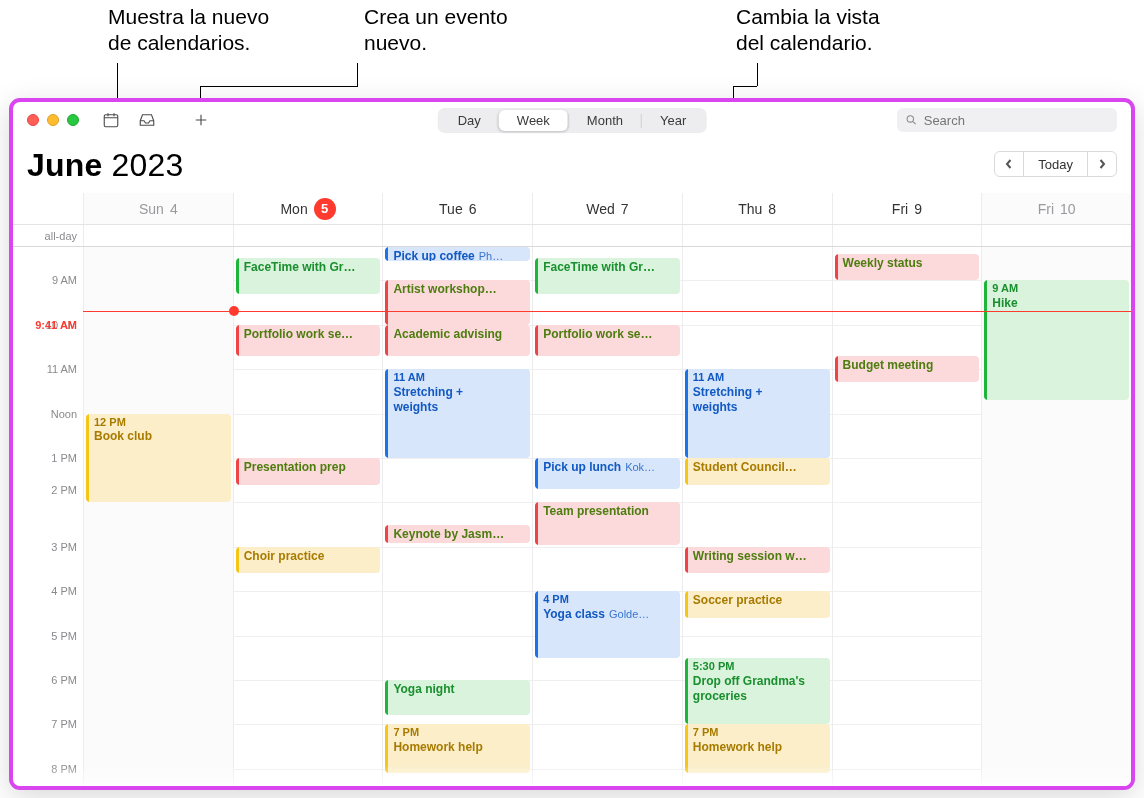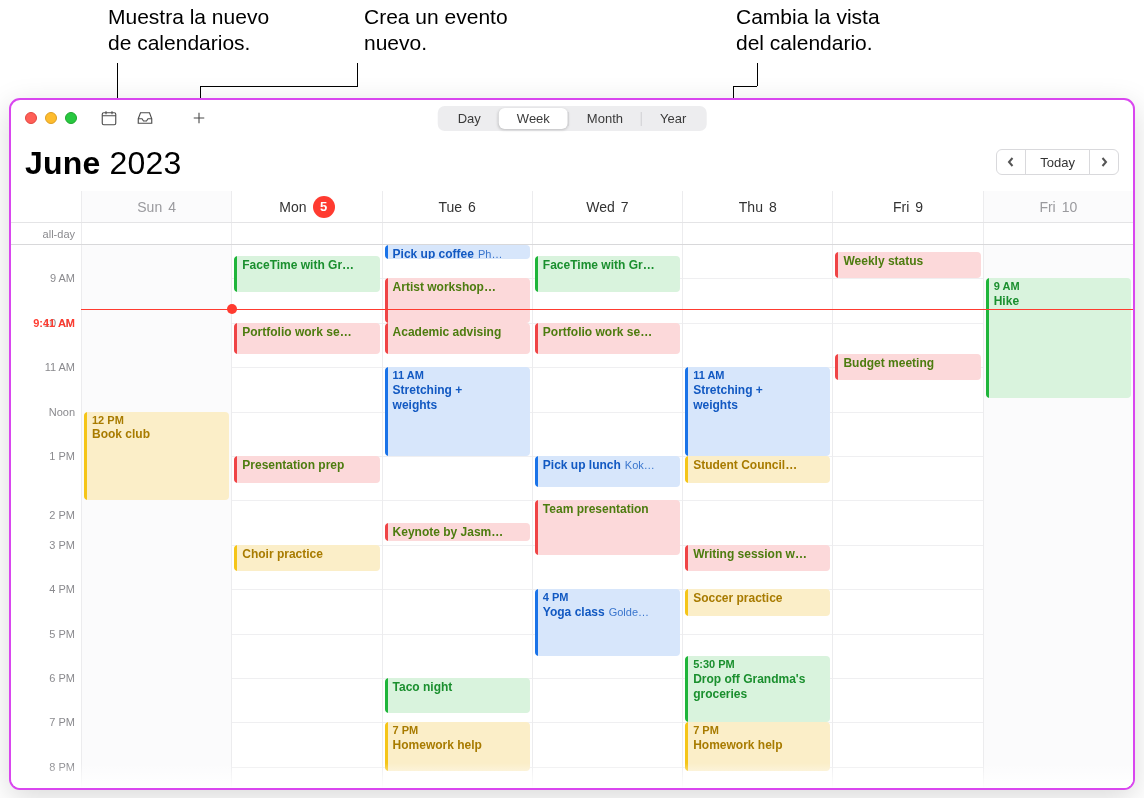--- a/index.html
+++ b/index.html
@@ -8,21 +8,21 @@
 
   
   .callout { position: absolute; font-size: 21px; color: #000; line-height: 1.25; }
   .callout-line { position: absolute; background: #000; }
   .callout-h  { height: 1px; }
   .callout-v  { width: 1px; }
 
   
   .window {
     position: absolute; left: 9px; top: 98px; width: 1126px; height: 692px;
-    border: 2px solid #d946ef; border-radius: 11px; background: #fff;
+    border: 4px solid #d946ef; border-radius: 11px; background: #fff;
     box-shadow: 0 8px 30px rgba(0,0,0,.15);
     overflow: hidden;
   }
 
   
   .toolbar { position: relative; height: 35px; display: flex; align-items: center; padding: 0 14px; }
   .traffic { display: flex; gap: 8px; align-items: center; }
   .dot { width: 12px; height: 12px; border-radius: 50%; }
   .dot.red    { background: #ff5f57; border:1px solid #e24640;}
   .dot.yellow { background: #febc2e; border:1px solid #dea023;}
@@ -153,20 +153,27 @@
 
     <div class="seg">
       <div class="sbtn">Day</div>
       <div class="sbtn active">Week</div>
       <div class="sep"></div>
       <div class="sbtn">Month</div>
       <div class="sep"></div>
       <div class="sbtn">Year</div>
     </div>
 
+    <div class="search">
+      <svg viewBox="0 0 24 24">
+          <circle cx="10" cy="10" r="6"></circle>
+          <path d="M20 20l-5-5"></path>
+        </svg>
+      <input placeholder="Search" style="">
+    </div>
   </div>
 
   <div class="titlebar">
     <div class="title">
       <b>June</b> <span>2023</span>
     </div>
     <div class="navbtns">
       <div class="nbtn chev">
           <svg viewBox="0 0 10 10">
             <path d="M6.5 1L3 5l3.5 4"></path>
@@ -224,21 +231,21 @@
       <div class="cell"></div>
   </div>
 
   <div class="gridwrap">
     <div class="hourcol" id="hourcol">
         <div class="hourlab" style="top: 33.3061px;">9 AM</div>
         <div class="hourlab" style="top: 77.7143px;">10 AM</div>
         <div class="hourlab" style="top: 122.122px;">11 AM</div>
         <div class="hourlab" style="top: 166.531px;">Noon</div>
         <div class="hourlab" style="top: 210.939px;">1 PM</div>
-        <div class="hourlab" style="top: 270px; margin-left: 20px;">2 PM</div>
+        <div class="hourlab" style="top: 243px; margin-left: 20px;">2 PM</div>
         <div class="hourlab" style="top: 299.755px;">3 PM</div>
         <div class="hourlab" style="top: 344.163px;">4 PM</div>
         <div class="hourlab" style="top: 388.571px;">5 PM</div>
         <div class="hourlab" style="top: 432.98px;">6 PM</div>
         <div class="hourlab" style="top: 477.388px;">7 PM</div>
         <div class="hourlab" style="top: 521.796px;">8 PM</div>
         <div class="nowlab" style="top: 78px;">9:41 AM</div>
       </div>
     <div class="hlines" id="hlines">
         <div class="hline" style="top: 33.3061px;"></div>
@@ -263,28 +270,28 @@
           <div class="ev red" style="top: 77.7143px; height: 31.0857px;"><span class="title1">Portfolio work se…</span></div>
           <div class="ev red" style="top: 210.939px; height: 26.6449px;"><span class="title1">Presentation prep</span></div>
           <div class="ev yellow" style="top: 299.755px; height: 26.6449px;"><span class="title1">Choir practice</span></div>
         </div>
         <div class="col">
           <div class="ev blue" style="top: 0; height: 14px;"><span class="title1">Pick up coffee<span class="sub">Ph…</span></span></div>
           <div class="ev red" style="top: 33.3061px; height: 44.4082px;"><span class="title1">Artist workshop…</span></div>
           <div class="ev red" style="top: 77.7143px; height: 31.0857px;"><span class="title1">Academic advising</span></div>
           <div class="ev blue" style="top: 122.122px; height: 88.8163px;"><span class="time">11 AM</span><span class="title1">Stretching +<br>weights</span></div>
           <div class="ev red" style="top: 277.551px; height: 18px;"><span class="title1">Keynote by Jasm…</span></div>
-          <div class="ev green" style="top: 432.98px; height: 35.5265px;"><span class="title1">Taco night</span></div>
+          <div class="ev green" style="top: 432.98px; height: 35.5265px;"><span class="title1">Yoga night</span></div>
           <div class="ev yellow" style="top: 477.388px; height: 48.849px;"><span class="time">7 PM</span><span class="title1">Homework help</span></div>
         </div>
         <div class="col">
           <div class="ev green" style="top: 11.102px; height: 35.5265px;"><span class="title1">FaceTime with Gr…</span></div>
           <div class="ev red" style="top: 77.7143px; height: 31.0857px;"><span class="title1">Portfolio work se…</span></div>
           <div class="ev blue" style="top: 210.939px; height: 31.0857px;"><span class="title1">Pick up lunch<span class="sub">Kok…</span></span></div>
-          <div class="ev red" style="top: 255.347px; height: 55px;"><span class="title1">Team presentation</span></div>
+          <div class="ev red" style="top: 255.347px; height: 43px;"><span class="title1">Team presentation</span></div>
           <div class="ev blue" style="top: 344.163px; height: 66.6122px;"><span class="time">4 PM</span><span class="title1">Yoga class<span class="sub">Golde…</span></span></div>
         </div>
         <div class="col">
           <div class="ev blue" style="top: 122.122px; height: 88.8163px;"><span class="time">11 AM</span><span class="title1">Stretching +<br>weights</span></div>
           <div class="ev yellow" style="top: 210.939px; height: 26.6449px;"><span class="title1">Student Council…</span></div>
           <div class="ev red" style="top: 299.755px; height: 26.6449px;"><span class="title1">Writing session w…</span></div>
           <div class="ev yellow" style="top: 344.163px; height: 26.6449px;"><span class="title1">Soccer practice</span></div>
           <div class="ev green" style="top: 410.776px; height: 66.6122px;"><span class="time">5:30 PM</span><span class="title1">Drop off Grandma's<br>groceries</span></div>
           <div class="ev yellow" style="top: 477.388px; height: 48.849px;"><span class="time">7 PM</span><span class="title1">Homework help</span></div>
         </div>

